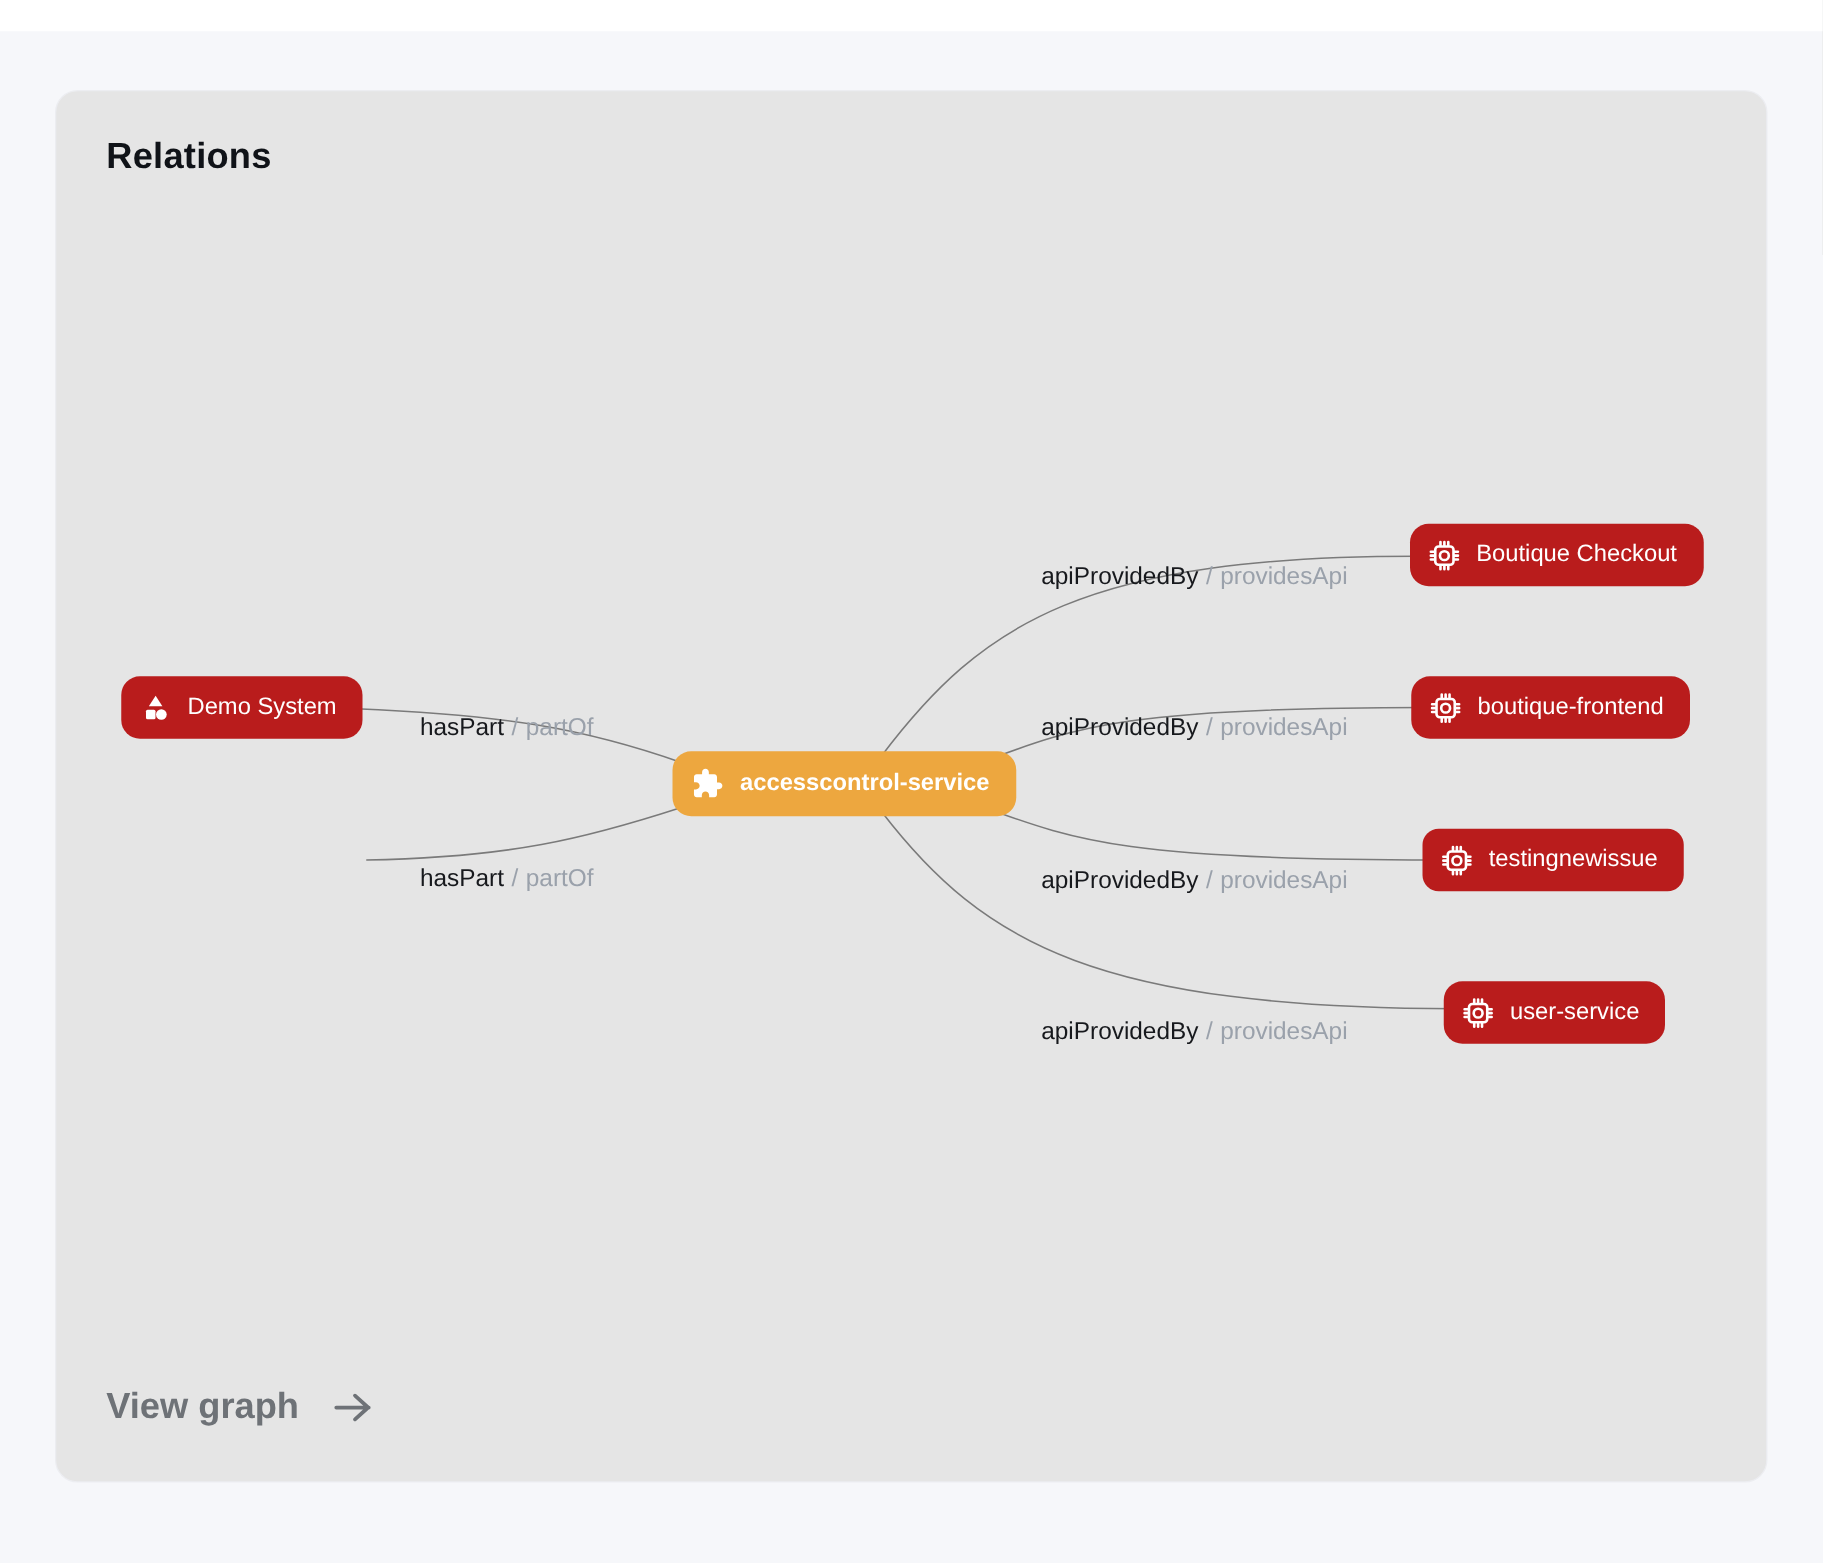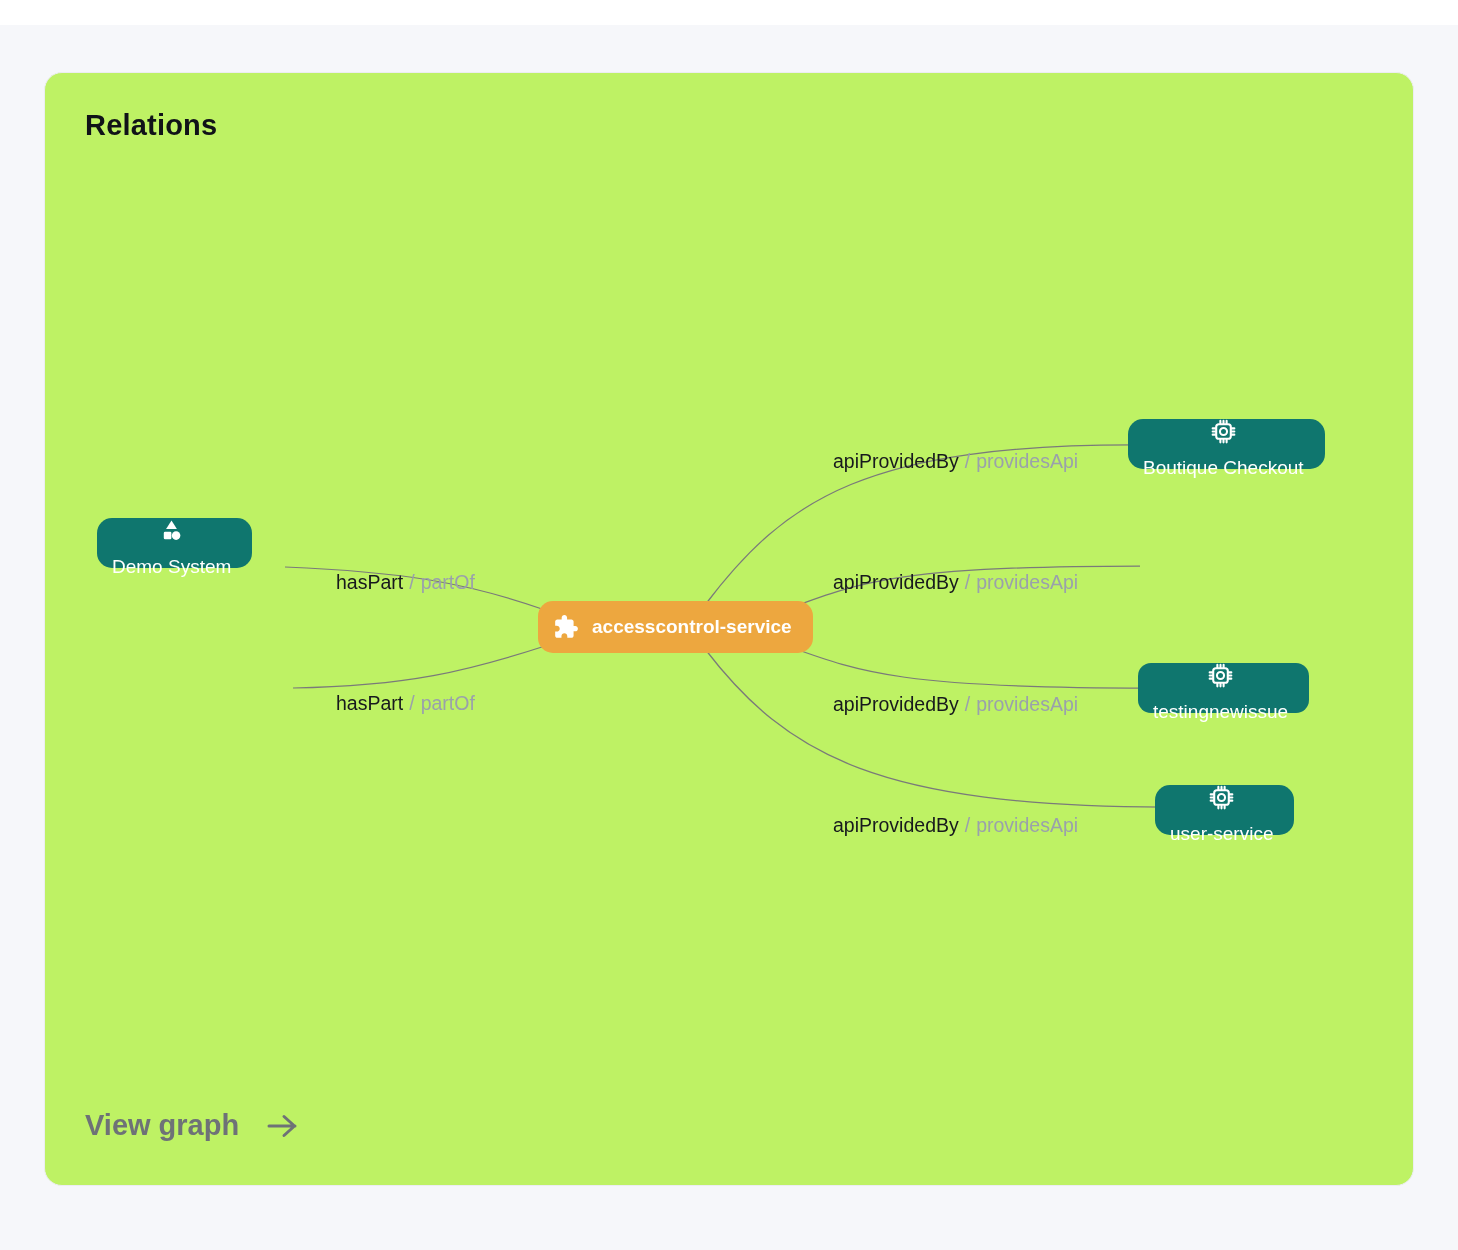--- a/index.html
+++ b/index.html
@@ -8,21 +8,21 @@
     background:#f6f7fa;
     font-family:"Liberation Sans", sans-serif;
     position:relative;
     overflow:hidden;
   }
   .page{position:absolute;inset:0;}
   .top-strip{position:absolute;top:0;left:0;right:0;height:25px;background:#ffffff;}
 
   .card{
     position:absolute;left:44px;top:72px;width:1370px;height:1114px;
-    background:#bef264;border:1px solid #ecedf1;border-radius:18px;
+    background:#e5e5e5;border:1px solid #ecedf1;border-radius:18px;
     box-sizing:border-box;
   }
   .card-title{
     position:absolute;left:40px;top:36px;margin:0;
     font-size:29px;font-weight:700;color:#101318;letter-spacing:.2px;
   }
   .view-graph{
     position:absolute;left:40px;top:1036px;
     display:flex;align-items:center;gap:28px;
     font-size:29px;font-weight:700;color:#6e7277;
@@ -39,24 +39,24 @@
   }
   .edge-label .rel{color:#17191d;font-weight:500;}
   .edge-label .alt{color:#9aa1ab;font-weight:400;}
 
   .node{
     position:absolute;display:inline-flex;align-items:center;gap:13px;
     height:50px;padding:0 21px 0 15px;border-radius:15px;
     color:#ffffff;font-size:19px;font-weight:500;white-space:nowrap;
     cursor:pointer;box-sizing:border-box;
   }
-  .node-blue{background:#0f766e;flex-direction:column;}
+  .node-blue{background:#b91c1c;}
   .node-center{background:#eda73f;height:52px;font-weight:700;}
 
-  .n-demo    {left:97px;  top:518px;}
+  .n-demo    {left:97px;  top:541px;}
   .n-remote  {left:88px;  top:663px;}
   .n-center  {left:518px; top:601px;margin-left:20px;}
   .n-boutique{left:1128px;top:419px;}
   .n-frontend{left:1129px;top:541px;}
   .n-testing {left:1138px;top:663px;border-radius:13px;}
   .n-user    {left:1155px;top:785px;}
 
   .lbl-demo    {left:336px;top:571px;}
   .lbl-remote  {left:336px;top:692px;}
   .lbl-r1{left:833px;top:450px;}
@@ -150,20 +150,30 @@
     <div class="node node-blue n-boutique">
       <span class="icon">
         <svg width="25" height="25" viewBox="0 0 24 24" fill="none" stroke="#ffffff" stroke-width="2" stroke-linecap="round">
           <rect x="5" y="5" width="14" height="14" rx="2.5"></rect>
           <circle cx="12" cy="12" r="3.4"></circle>
           <path d="M9 1.6v2.6 M12 1.6v2.6 M15 1.6v2.6 M9 19.8v2.6 M12 19.8v2.6 M15 19.8v2.6 M1.6 9h2.6 M1.6 12h2.6 M1.6 15h2.6 M19.8 9h2.6 M19.8 12h2.6 M19.8 15h2.6"></path>
         </svg>
       </span>
       <span>Boutique Checkout</span>
     </div>
+    <div class="node node-blue n-frontend">
+      <span class="icon">
+        <svg width="25" height="25" viewBox="0 0 24 24" fill="none" stroke="#ffffff" stroke-width="2" stroke-linecap="round">
+          <rect x="5" y="5" width="14" height="14" rx="2.5"></rect>
+          <circle cx="12" cy="12" r="3.4"></circle>
+          <path d="M9 1.6v2.6 M12 1.6v2.6 M15 1.6v2.6 M9 19.8v2.6 M12 19.8v2.6 M15 19.8v2.6 M1.6 9h2.6 M1.6 12h2.6 M1.6 15h2.6 M19.8 9h2.6 M19.8 12h2.6 M19.8 15h2.6"></path>
+        </svg>
+      </span>
+      <span>boutique-frontend</span>
+    </div>
     <div class="node node-blue n-testing">
       <span class="icon">
         <svg width="25" height="25" viewBox="0 0 24 24" fill="none" stroke="#ffffff" stroke-width="2" stroke-linecap="round">
           <rect x="5" y="5" width="14" height="14" rx="2.5"></rect>
           <circle cx="12" cy="12" r="3.4"></circle>
           <path d="M9 1.6v2.6 M12 1.6v2.6 M15 1.6v2.6 M9 19.8v2.6 M12 19.8v2.6 M15 19.8v2.6 M1.6 9h2.6 M1.6 12h2.6 M1.6 15h2.6 M19.8 9h2.6 M19.8 12h2.6 M19.8 15h2.6"></path>
         </svg>
       </span>
       <span>testingnewissue</span>
     </div>

